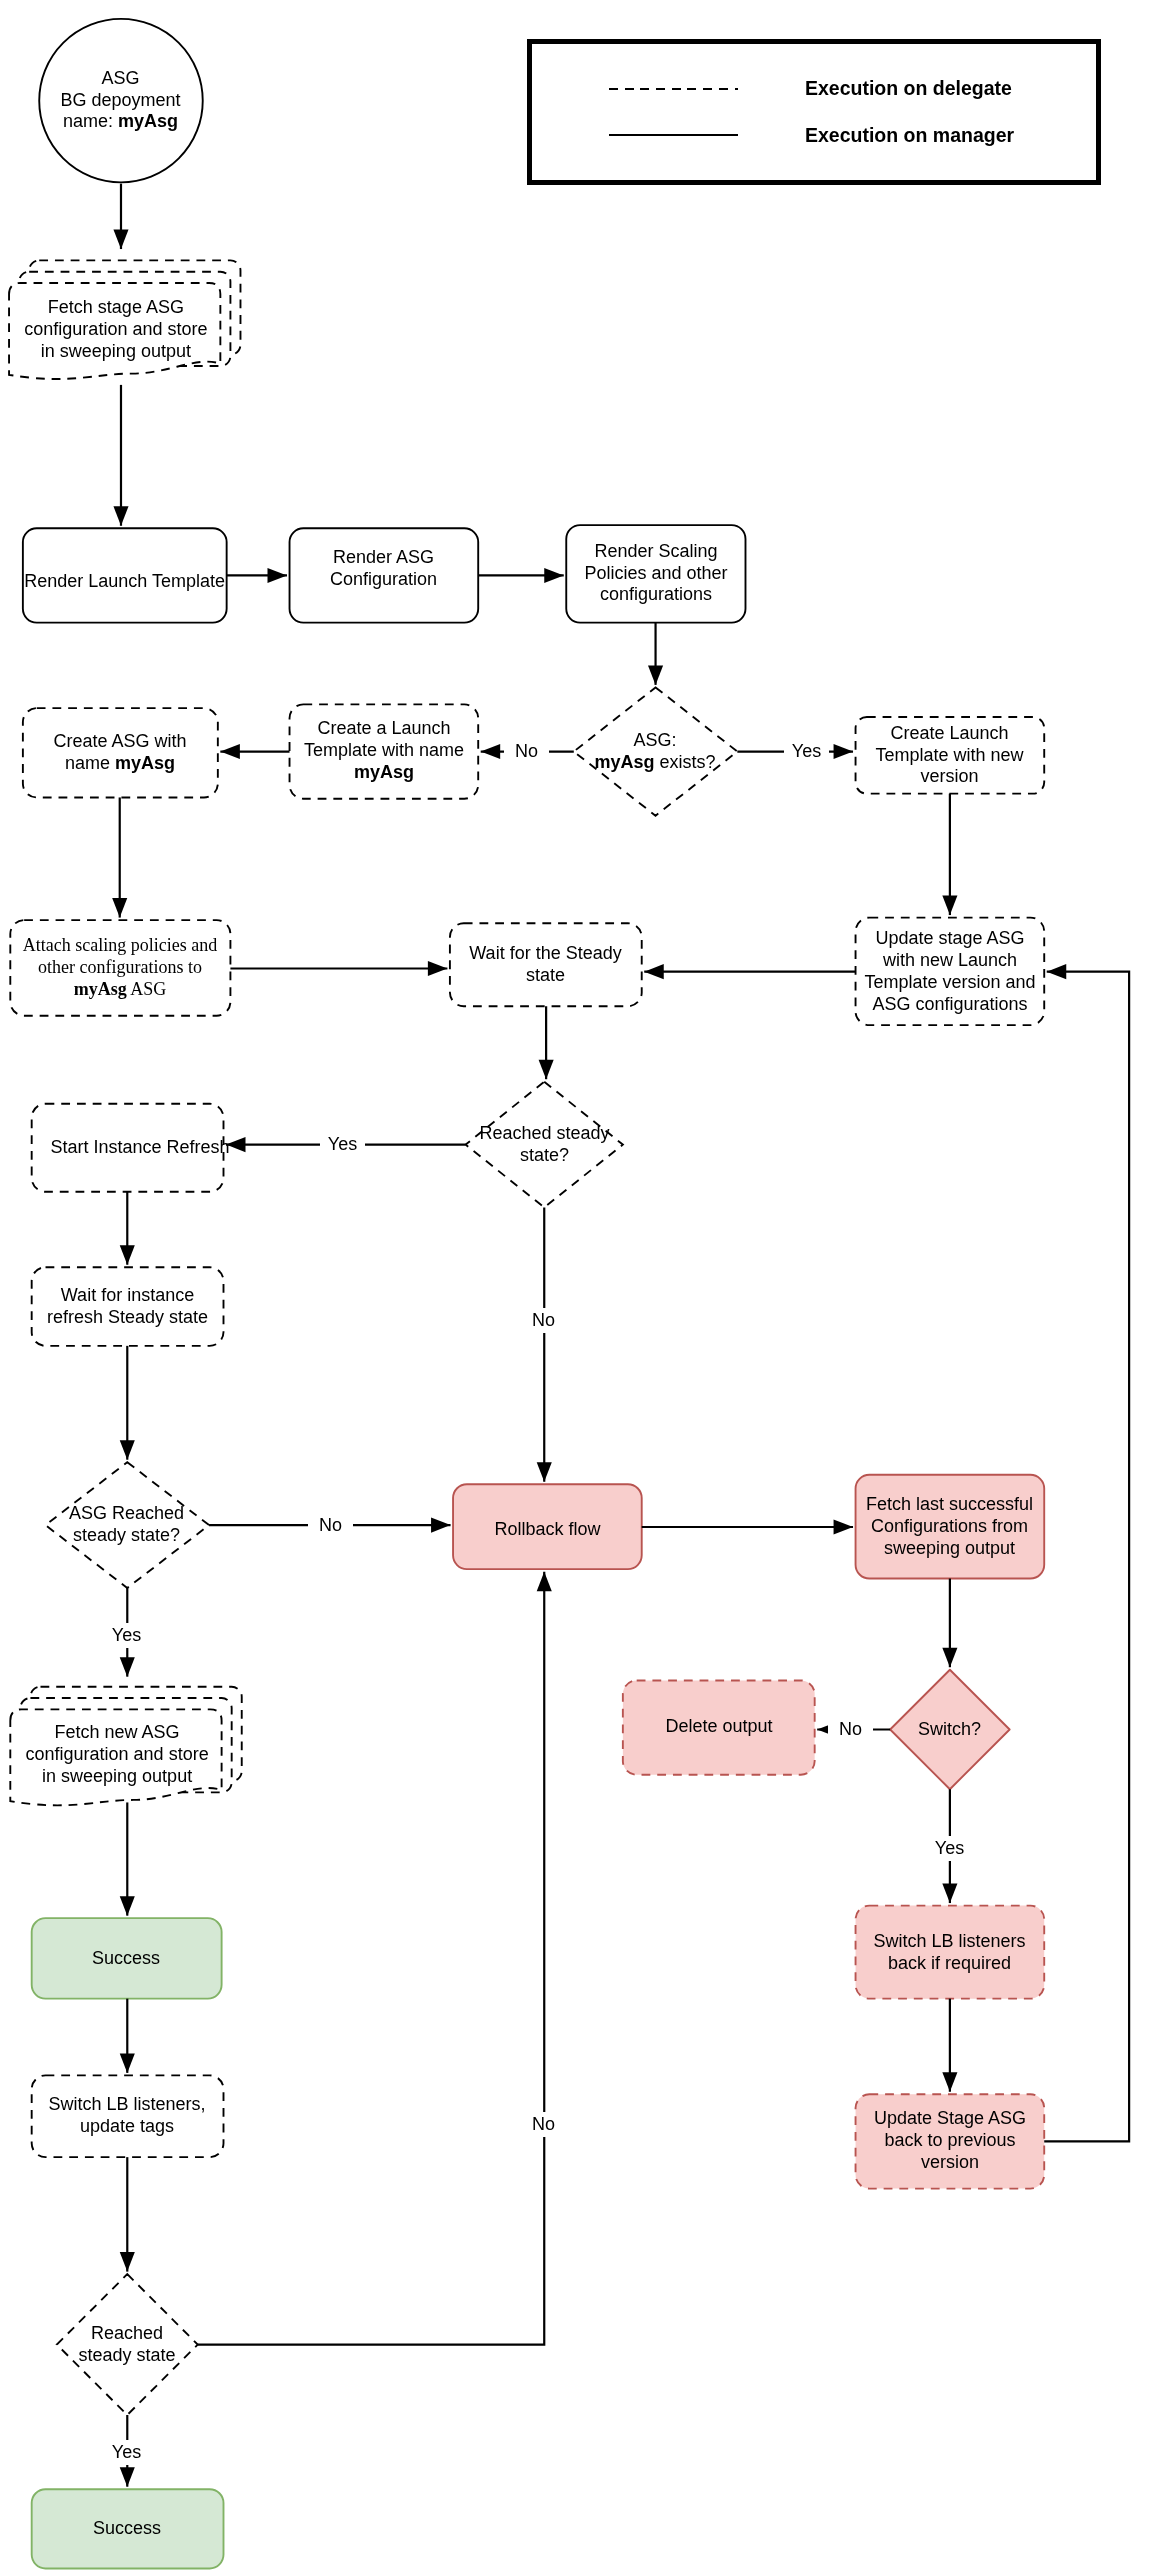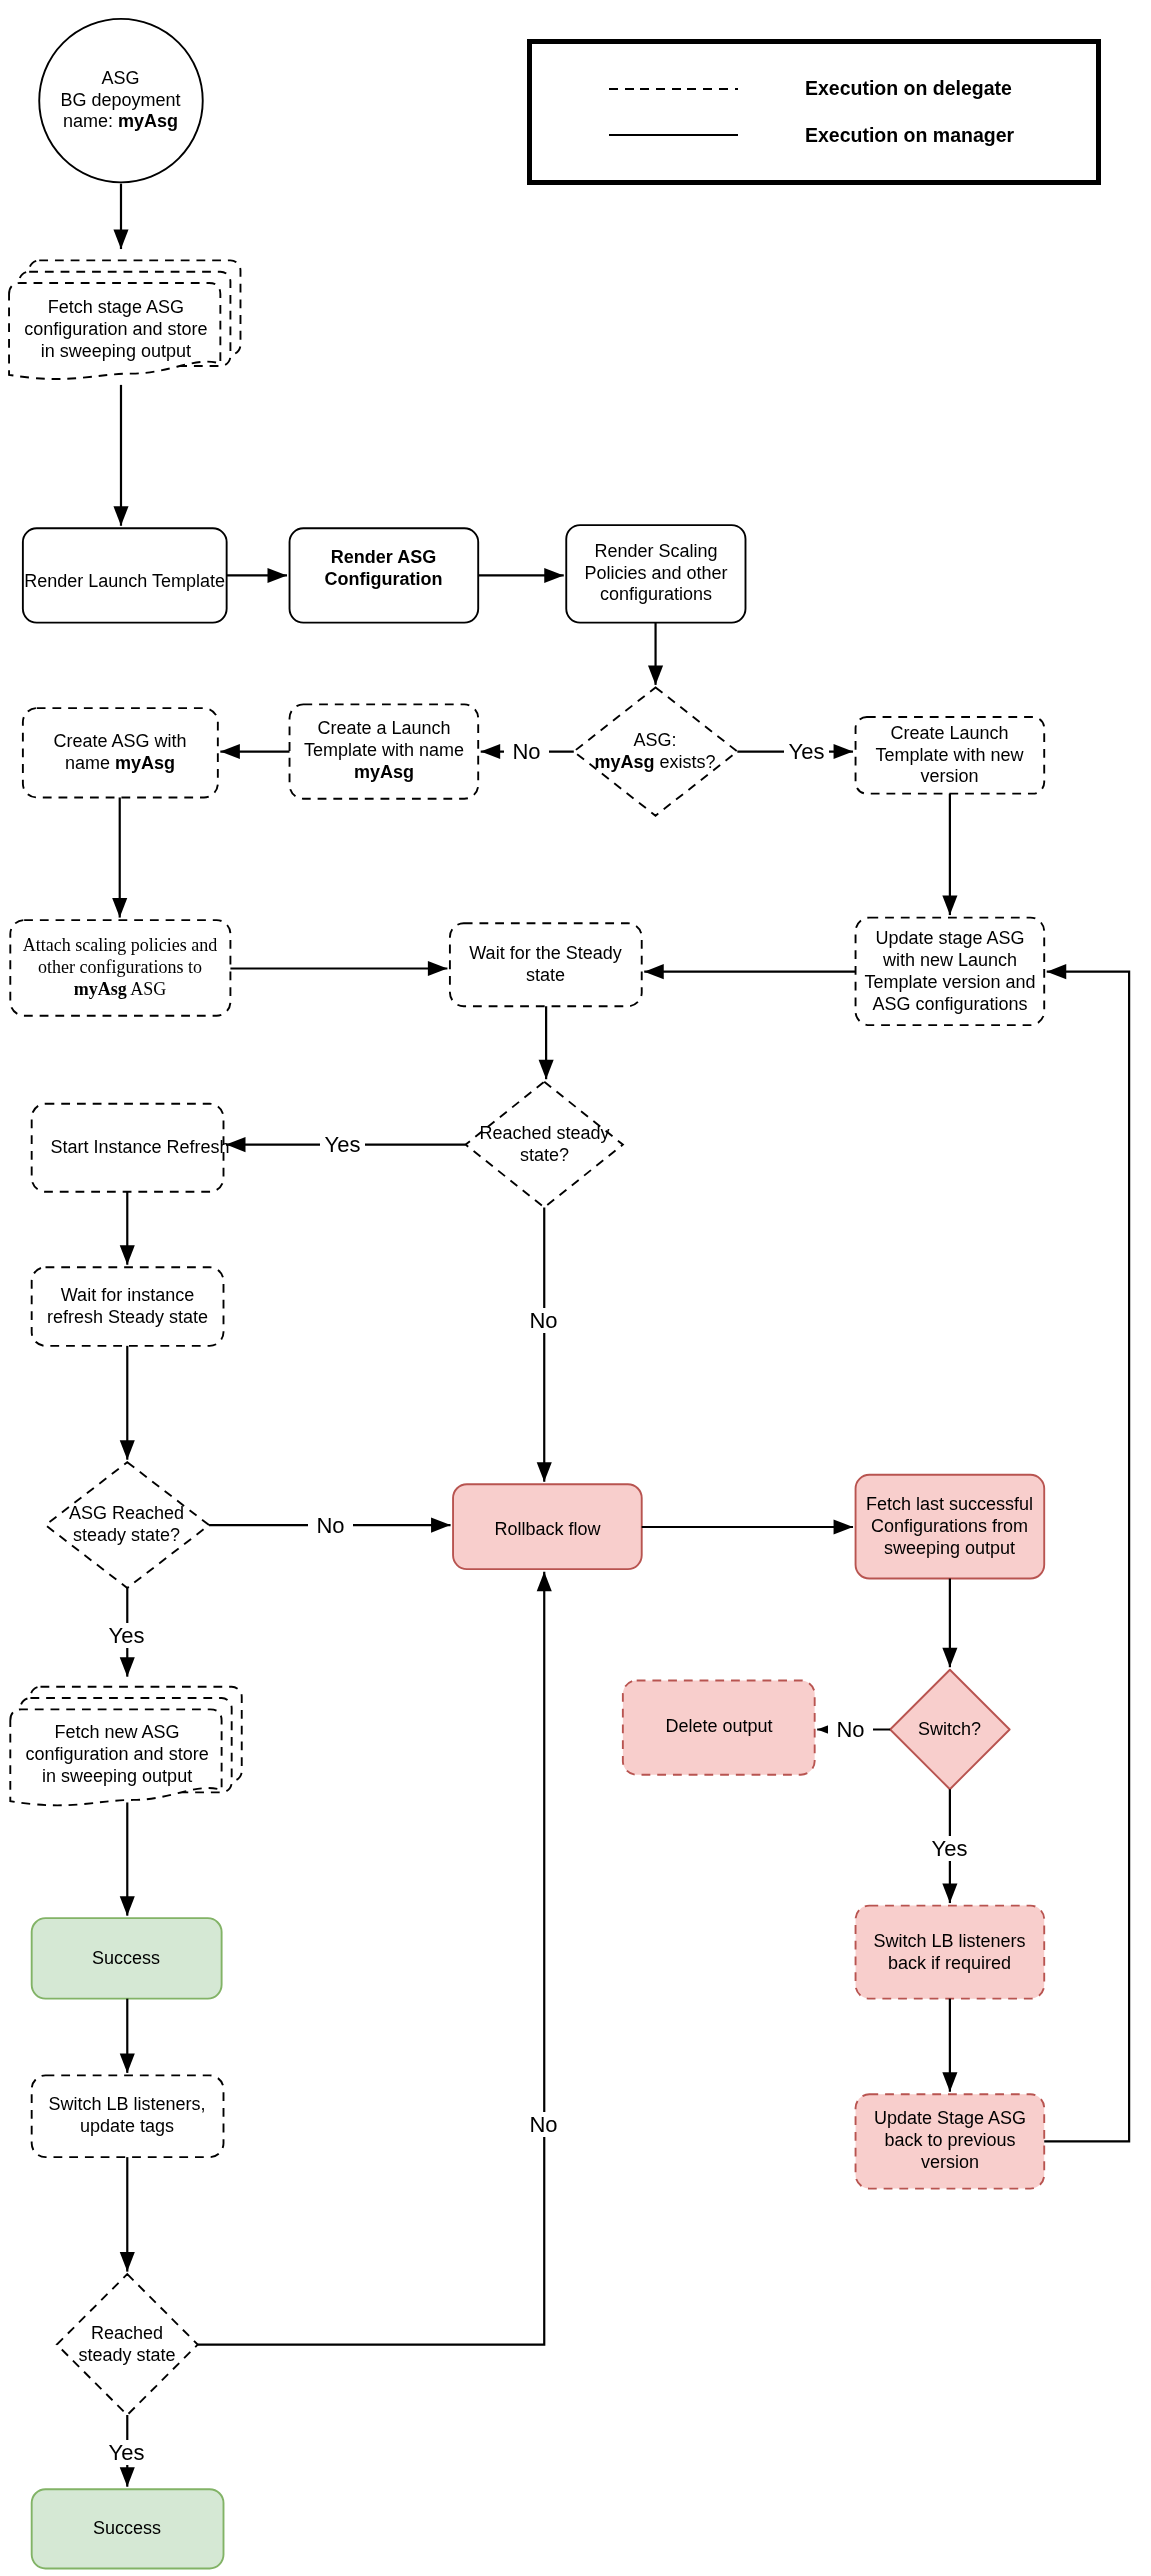--- a/index.html
+++ b/index.html
@@ -18,21 +18,21 @@
   .sp-red{fill:var(--red-fill);stroke:var(--red-stroke);stroke-width:3px;}
   .sp-red-dash{fill:var(--red-fill);stroke:var(--red-stroke);stroke-width:3px;stroke-dasharray:14 11;}
   .sp-green{fill:var(--green-fill);stroke:var(--green-stroke);stroke-width:3px;}
   .edge{fill:none;stroke:#000;stroke-width:3.5px;}
 
   
   .label{position:absolute;display:flex;align-items:center;justify-content:center;
          font-size:18px;line-height:1.22;}
   .label .inner{text-align:center;}
   .elabel{position:absolute;width:45px;height:25px;display:flex;align-items:center;justify-content:center;
-          background:#fff;font-size:22px;}
+          background:#fff;font-size:18px;}
 
   
   #legend{position:absolute;left:527px;top:39px;width:574px;height:146px;
           border:5px solid #000;box-sizing:border-box;background:#fff;
           display:flex;flex-direction:column;justify-content:center;gap:21.4px;}
   .legend-row{display:flex;align-items:center;height:25px;}
   .legend-sample{width:129px;height:2.5px;margin-left:77px;flex:0 0 auto;}
   .legend-sample.dashed{background:repeating-linear-gradient(90deg,#000 0 8.8px,transparent 8.8px 15.7px);}
   .legend-sample.solid{background:#000;}
   .legend-text{margin-left:67px;font-weight:bold;font-size:19.5px;}
@@ -150,21 +150,21 @@
     </div>
   </div>
 
   <div class="label" style="left:16.4px;top:284px;width:199px;height:92px;">
     <div class="inner">Fetch stage ASG configuration and store in sweeping output</div>
   </div>
 
   <div class="label" style="left:22.6px;top:528px;width:204px;height:108px;">
     <div class="inner">Render Launch Template</div>
   </div>
-  <div class="label" style="left:289px;top:528px;width:189px;height:82px;font-weight:bold;">
+  <div class="label" style="left:289px;top:528px;width:189px;height:82px;">
     <div class="inner">Render ASG Configuration</div>
   </div>
   <div class="label" style="left:570px;top:525px;width:172px;height:97px;">
     <div class="inner">Render Scaling Policies and other configurations</div>
   </div>
 
   <div class="label" style="left:586px;top:708px;width:138px;height:88px;">
     <div class="inner">
       <span style="display:block">ASG:</span>
       <span style="display:block"><b>myAsg</b><span> exists?</span></span>

